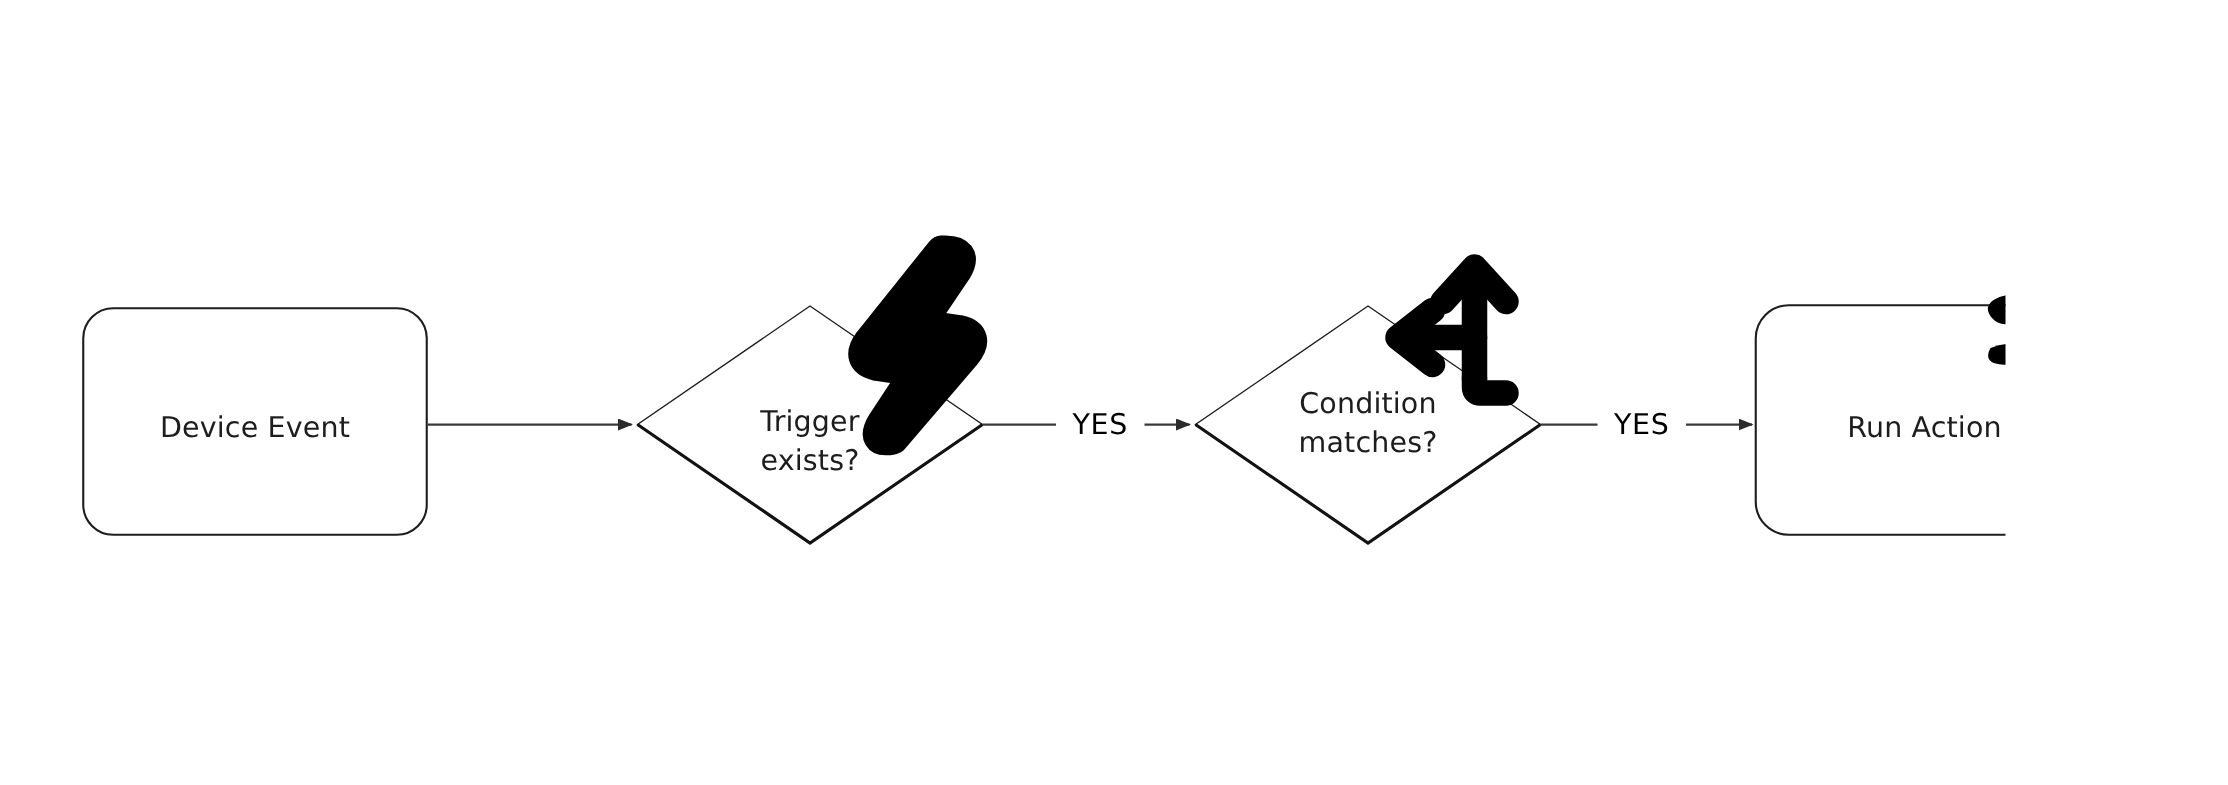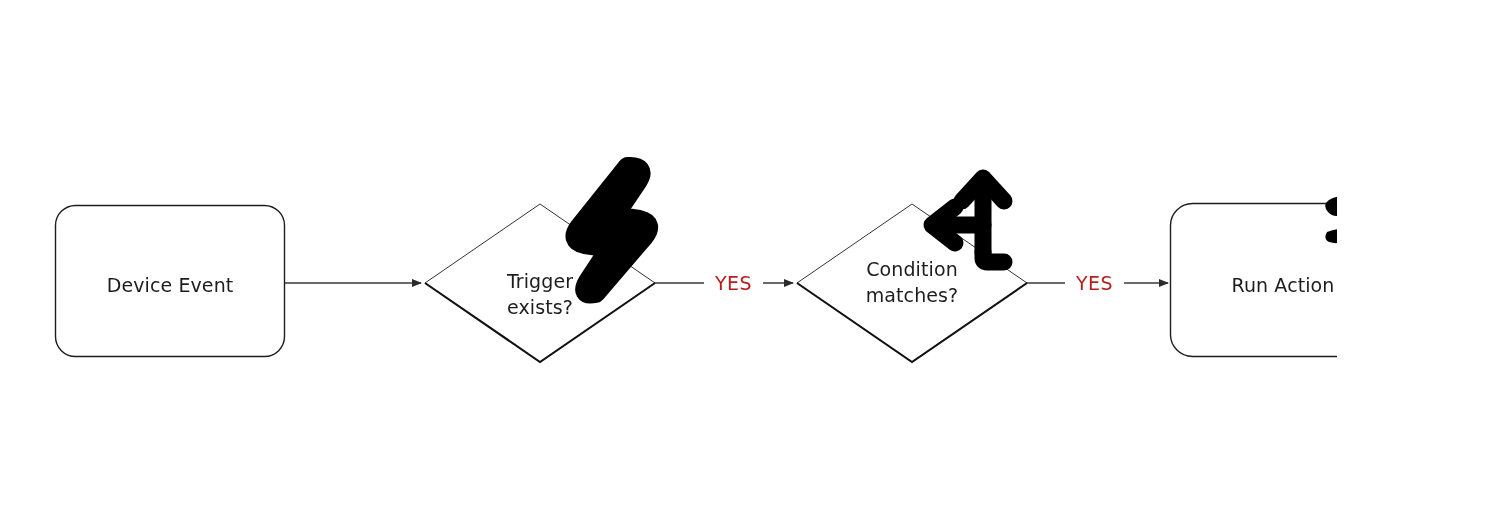--- a/index.html
+++ b/index.html
@@ -30,21 +30,21 @@
     color: #1d1d1d;
     font-size: 19px;
     line-height: 1.38;
     letter-spacing: 0.1px;
     white-space: pre-line;
     pointer-events: none;
   }
   .edge-label {
     position: absolute;
     text-align: center;
-    color: #b91c1c;
+    color: #000000;
     font-size: 19px;
     letter-spacing: 0.4px;
   }
 </style>
 </head>
 <body>
 
 <div id="canvas">
 
   <svg id="flow-svg" viewBox="0 0 1485 523" xmlns="http://www.w3.org/2000/svg">

